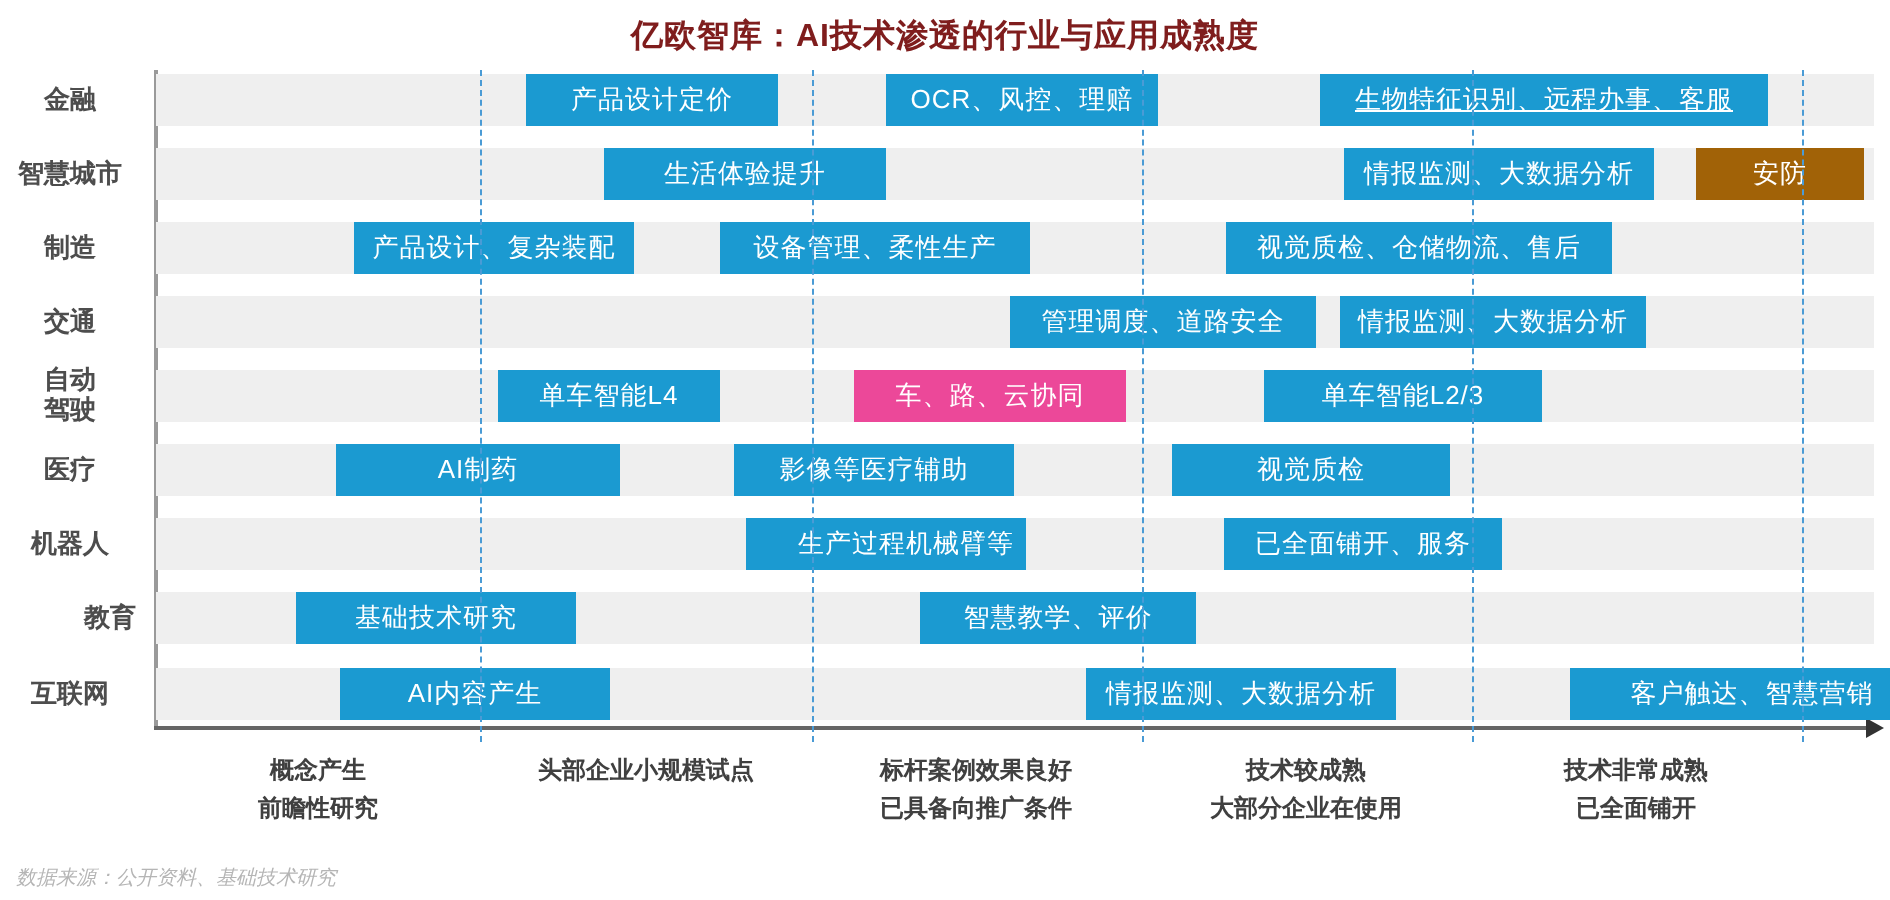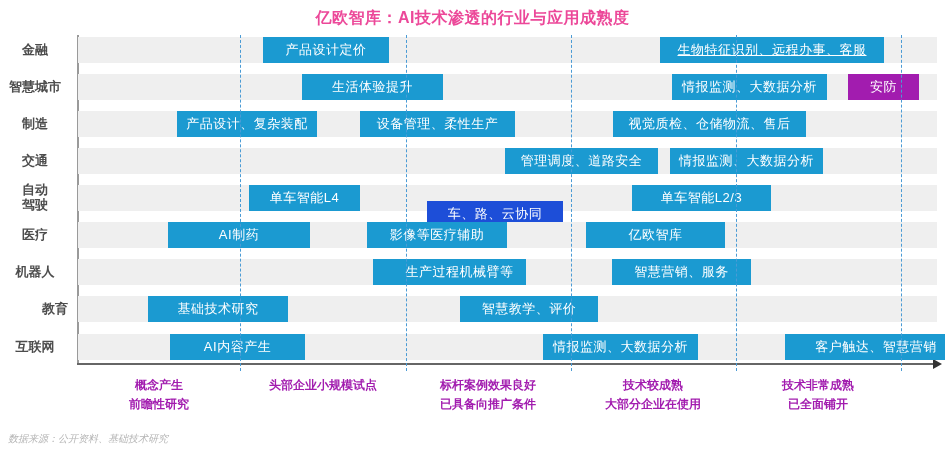--- a/index.html
+++ b/index.html
@@ -1,76 +1,77 @@
 <!DOCTYPE html>
 <html><head>
 <meta charset="utf-8">
 <style>
   html,body{margin:0;padding:0;background:#fff;}
   body{font-family:"Liberation Sans","DejaVu Sans",sans-serif;}
   #canvas{position:relative;width:945px;height:450px;background:#ffffff;overflow:hidden;}
   .chart-title{position:absolute;top:8px;left:0;width:100%;text-align:center;
-    font-size:16px;font-weight:bold;color:#ec4899;letter-spacing:.5px;}
+    font-size:16px;font-weight:bold;color:#7f1d1d;letter-spacing:.5px;}
   #plot{position:absolute;left:0;top:0;width:945px;height:450px;}
   .row-band{position:absolute;left:78px;width:859px;height:26px;background:#efefef;}
   .row-label{position:absolute;left:0;width:70px;text-align:center;
     font-size:13px;font-weight:bold;color:#4d4d4d;white-space:pre-line;line-height:1.15;}
   .app-box{position:absolute;height:26px;display:flex;align-items:center;justify-content:center;
     color:#ffffff;font-size:13px;letter-spacing:.5px;box-sizing:border-box;}
   .dash-line{position:absolute;top:35px;height:336px;width:0;border-left:1px dashed #4a9bd5;}
   .y-axis{position:absolute;left:77px;top:35px;width:2px;height:329px;background:#9a9a9a;}
   .x-axis{position:absolute;left:77px;top:363px;width:858px;height:2px;background:#666666;}
   .x-arrow{position:absolute;left:933px;top:359px;width:0;height:0;
     border-left:9px solid #333333;border-top:5px solid transparent;border-bottom:5px solid transparent;}
   .stage-label{position:absolute;top:376px;width:170px;text-align:center;
-    font-size:12px;font-weight:bold;color:#a21caf;line-height:1.55;white-space:pre-line;}
+    font-size:12px;font-weight:bold;color:#404040;line-height:1.55;white-space:pre-line;}
   .source-note{position:absolute;left:8px;top:432px;font-size:10px;font-style:italic;color:#b5b5b5;}
 </style>
 </head>
 <body>
 
 <div id="canvas">
   <div class="chart-title">亿欧智库：AI技术渗透的行业与应用成熟度</div>
   <div id="plot">
     <div class="y-axis"></div>
     <div class="x-axis"></div>
     <div class="x-arrow"></div>
   <div class="row-band" style="top: 37px;"></div>
       <div class="row-label" style="top: 42.5px;">金融</div>
       <div class="app-box" style="left: 263px; width: 126px; top: 37px; background: rgb(27, 154, 209);">产品设计定价</div>
+      <div class="app-box" style="left: 443px; width: 136px; top: 37px; background: rgb(27, 154, 209);">OCR、风控、理赔</div>
       <div class="app-box" style="left: 660px; width: 224px; top: 37px; background: rgb(27, 154, 209); text-decoration: underline;">生物特征识别、远程办事、客服</div>
       <div class="row-band" style="top: 74px;"></div>
       <div class="row-label" style="top: 79.5px;">智慧城市</div>
       <div class="app-box" style="left: 302px; width: 141px; top: 74px; background: rgb(27, 154, 209);">生活体验提升</div>
       <div class="app-box" style="left: 672px; width: 155px; top: 74px; background: rgb(27, 154, 209);">情报监测、大数据分析</div>
-      <div class="app-box" style="left: 848px; width: 71px; top: 74px; background: #a21caf;">安防</div>
+      <div class="app-box" style="left: 848px; width: 84px; top: 74px; background: #a16207;">安防</div>
       <div class="row-band" style="top: 111px;"></div>
       <div class="row-label" style="top: 116.5px;">制造</div>
       <div class="app-box" style="left: 177px; width: 140px; top: 111px; background: rgb(27, 154, 209);">产品设计、复杂装配</div>
       <div class="app-box" style="left: 360px; width: 155px; top: 111px; background: rgb(27, 154, 209);">设备管理、柔性生产</div>
       <div class="app-box" style="left: 613px; width: 193px; top: 111px; background: rgb(27, 154, 209);">视觉质检、仓储物流、售后</div>
       <div class="row-band" style="top: 148px;"></div>
       <div class="row-label" style="top: 153.5px;">交通</div>
       <div class="app-box" style="left: 505px; width: 153px; top: 148px; background: rgb(27, 154, 209);">管理调度、道路安全</div>
       <div class="app-box" style="left: 670px; width: 153px; top: 148px; background: rgb(27, 154, 209);">情报监测、大数据分析</div>
       <div class="row-band" style="top: 185px;"></div>
       <div class="row-label" style="top: 183px;">自动
 驾驶</div>
       <div class="app-box" style="left: 249px; width: 111px; top: 185px; background: rgb(27, 154, 209);">单车智能L4</div>
-      <div class="app-box" style="left: 427px; width: 136px; top: 185px; background: #1d4ed8; margin-top: 16px;">车、路、云协同</div>
+      <div class="app-box" style="left: 427px; width: 136px; top: 185px; background: #ec4899;">车、路、云协同</div>
       <div class="app-box" style="left: 632px; width: 139px; top: 185px; background: rgb(27, 154, 209);">单车智能L2/3</div>
       <div class="row-band" style="top: 222px;"></div>
       <div class="row-label" style="top: 227.5px;">医疗</div>
       <div class="app-box" style="left: 168px; width: 142px; top: 222px; background: rgb(27, 154, 209);">AI制药</div>
       <div class="app-box" style="left: 367px; width: 140px; top: 222px; background: rgb(27, 154, 209);">影像等医疗辅助</div>
-      <div class="app-box" style="left: 586px; width: 139px; top: 222px; background: rgb(27, 154, 209);">亿欧智库</div>
+      <div class="app-box" style="left: 586px; width: 139px; top: 222px; background: rgb(27, 154, 209);">视觉质检</div>
       <div class="row-band" style="top: 259px;"></div>
       <div class="row-label" style="top: 264.5px;">机器人</div>
-      <div class="app-box" style="left: 373px; width: 153px; top: 259px; background: rgb(27, 154, 209); padding-left: 20px;">生产过程机械臂等</div>
-      <div class="app-box" style="left: 612px; width: 139px; top: 259px; background: rgb(27, 154, 209);">智慧营销、服务</div>
+      <div class="app-box" style="left: 373px; width: 140px; top: 259px; background: rgb(27, 154, 209); padding-left: 20px;">生产过程机械臂等</div>
+      <div class="app-box" style="left: 612px; width: 139px; top: 259px; background: rgb(27, 154, 209);">已全面铺开、服务</div>
       <div class="row-band" style="top: 296px;"></div>
       <div class="row-label" style="top: 301.5px; padding-left: 20px;">教育</div>
       <div class="app-box" style="left: 148px; width: 140px; top: 296px; background: rgb(27, 154, 209);">基础技术研究</div>
       <div class="app-box" style="left: 460px; width: 138px; top: 296px; background: rgb(27, 154, 209);">智慧教学、评价</div>
       <div class="row-band" style="top: 334px;"></div>
       <div class="row-label" style="top: 339.5px;">互联网</div>
       <div class="app-box" style="left: 170px; width: 135px; top: 334px; background: rgb(27, 154, 209);">AI内容产生</div>
       <div class="app-box" style="left: 543px; width: 155px; top: 334px; background: rgb(27, 154, 209);">情报监测、大数据分析</div>
       <div class="app-box" style="left: 785px; width: 182px; top: 334px; background: rgb(27, 154, 209);">客户触达、智慧营销</div>
       <div class="dash-line" style="left: 240px;"></div>

